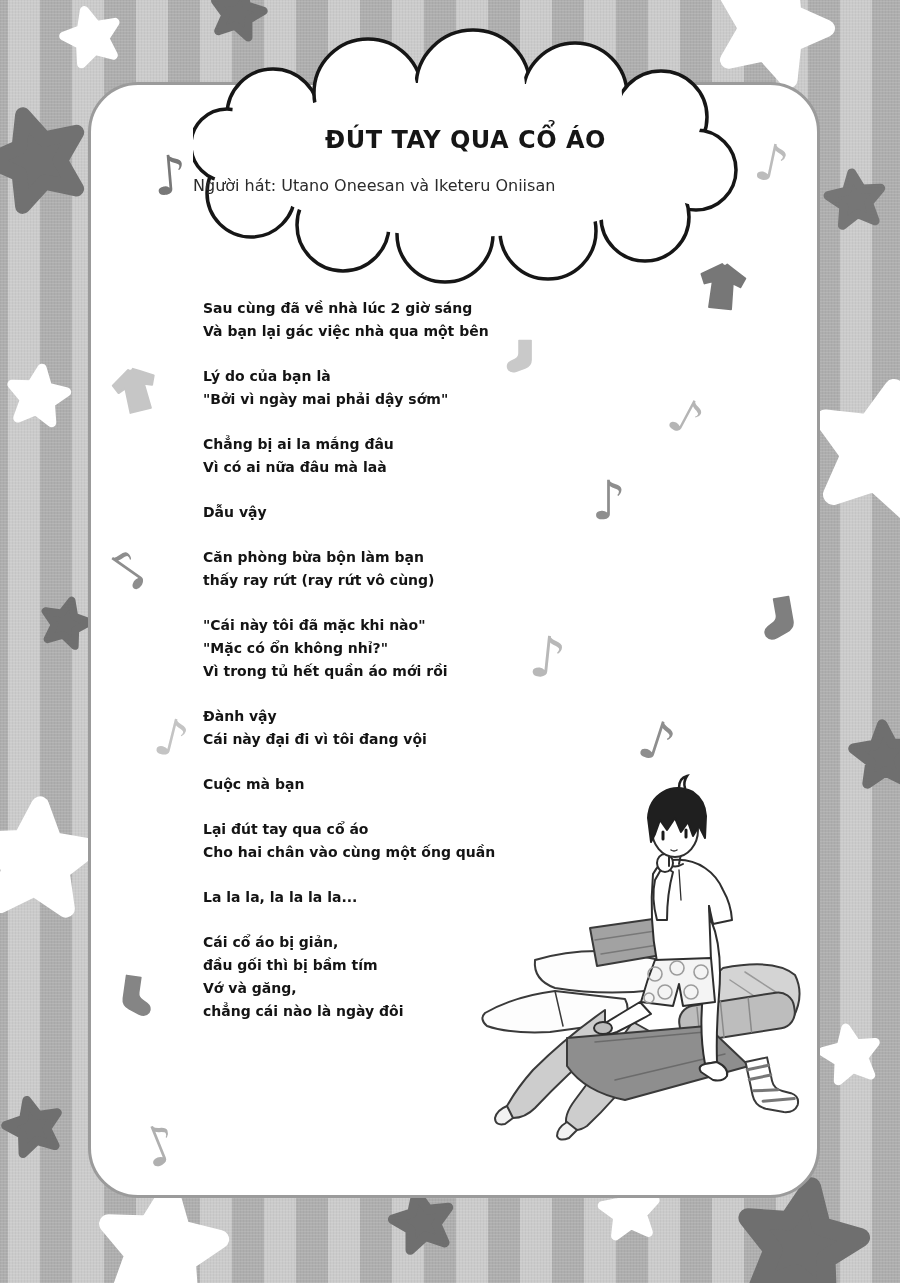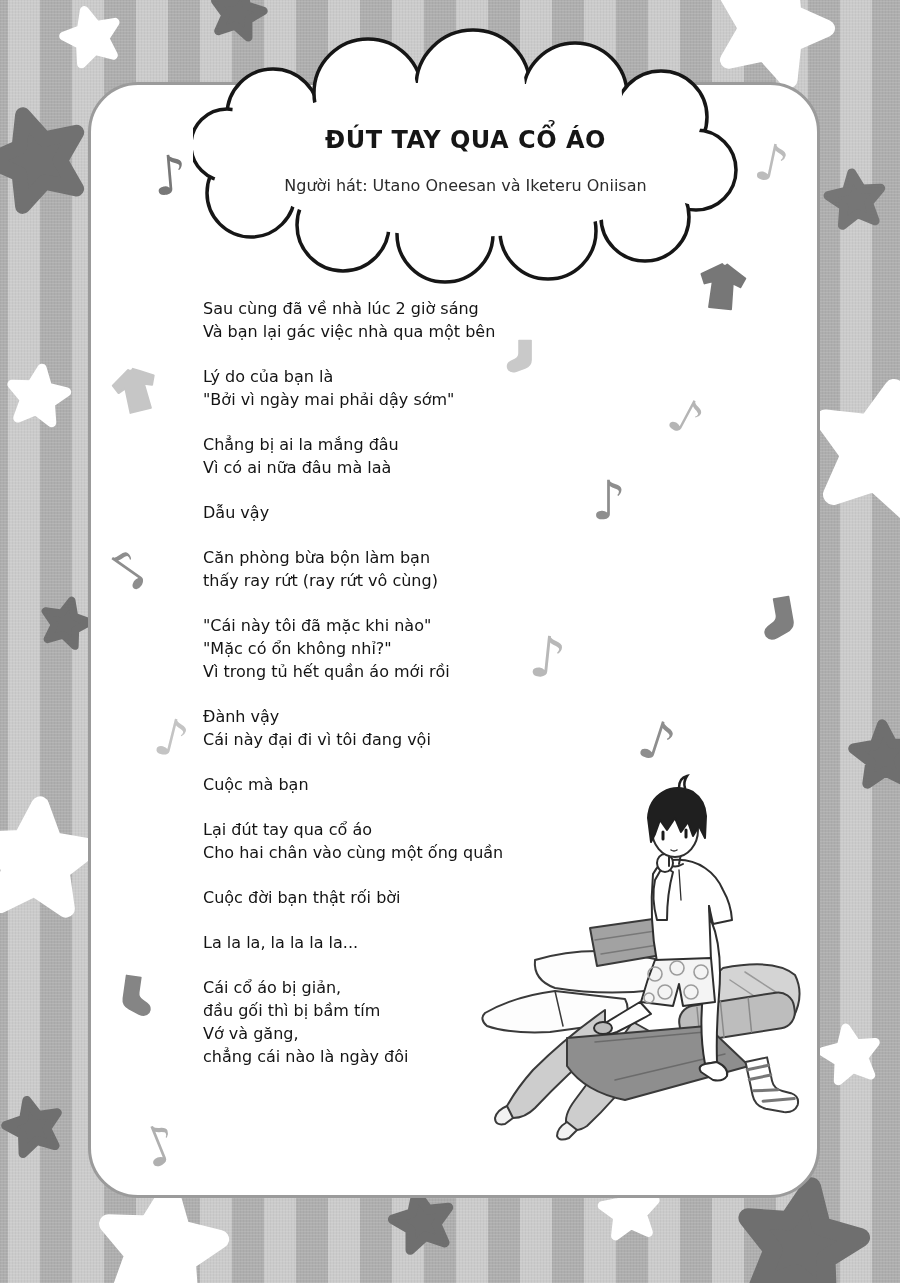--- a/index.html
+++ b/index.html
@@ -28,28 +28,28 @@
     position:absolute;left:88px;top:82px;width:726px;height:1110px;
     background:#ffffff;border:3px solid #9b9b9b;border-radius:50px;z-index:2;
   }
   .cloud-wrap{position:absolute;left:193px;top:25px;width:545px;height:268px;z-index:4;}
   .cloud-wrap svg{position:absolute;inset:0;}
   .cloud-title{
     position:absolute;left:0;top:101px;width:100%;text-align:center;
     font-size:24px;font-weight:700;letter-spacing:.5px;color:#161616;z-index:2;
   }
   .cloud-singer{
-    position:absolute;left:0;top:151px;width:100%;text-align:center;
+    position:absolute;left:0;top:151px;width:100%;text-align:left;
     font-size:16px;font-weight:400;color:#2b2b2b;z-index:2;
   }
   .lyrics{
     position:absolute;left:203px;top:297px;width:460px;z-index:5;color:#141414;
   }
   .stanza{margin:0 0 22px 0;}
-  .line{font-size:16px;line-height:23px;font-weight:400;white-space:nowrap;}
+  .line{font-size:14px;line-height:23px;font-weight:700;white-space:nowrap;}
   .illu{position:absolute;left:455px;top:770px;width:365px;height:375px;z-index:3;}
 </style>
 </head>
 <body>
 
 <div class="page"></div>
 <div class="texture"></div>
 
 <div id="decor-back" class="decor">
     <div class="deco" style="left: 51.4px; top: -2.6px; height: 81.2px; width: 81.2px; transform: rotate(-15deg);">
@@ -277,21 +277,20 @@
       <div class="line">Cái này đại đi vì tôi đang vội</div>
     </div>
     <div class="stanza">
       <div class="line">Cuộc mà bạn</div>
     </div>
     <div class="stanza">
       <div class="line">Lại đút tay qua cổ áo</div>
       <div class="line">Cho hai chân vào cùng một ống quần</div>
     </div>
     <div class="stanza">
-      <div class="line">Cuộc đời bạn thật rối bời</div>
     </div>
     <div class="stanza">
       <div class="line">La la la, la la la la...</div>
     </div>
     <div class="stanza">
       <div class="line">Cái cổ áo bị giản,</div>
       <div class="line">đầu gối thì bị bầm tím</div>
       <div class="line">Vớ và găng,</div>
       <div class="line">chẳng cái nào là ngày đôi</div>
     </div>

